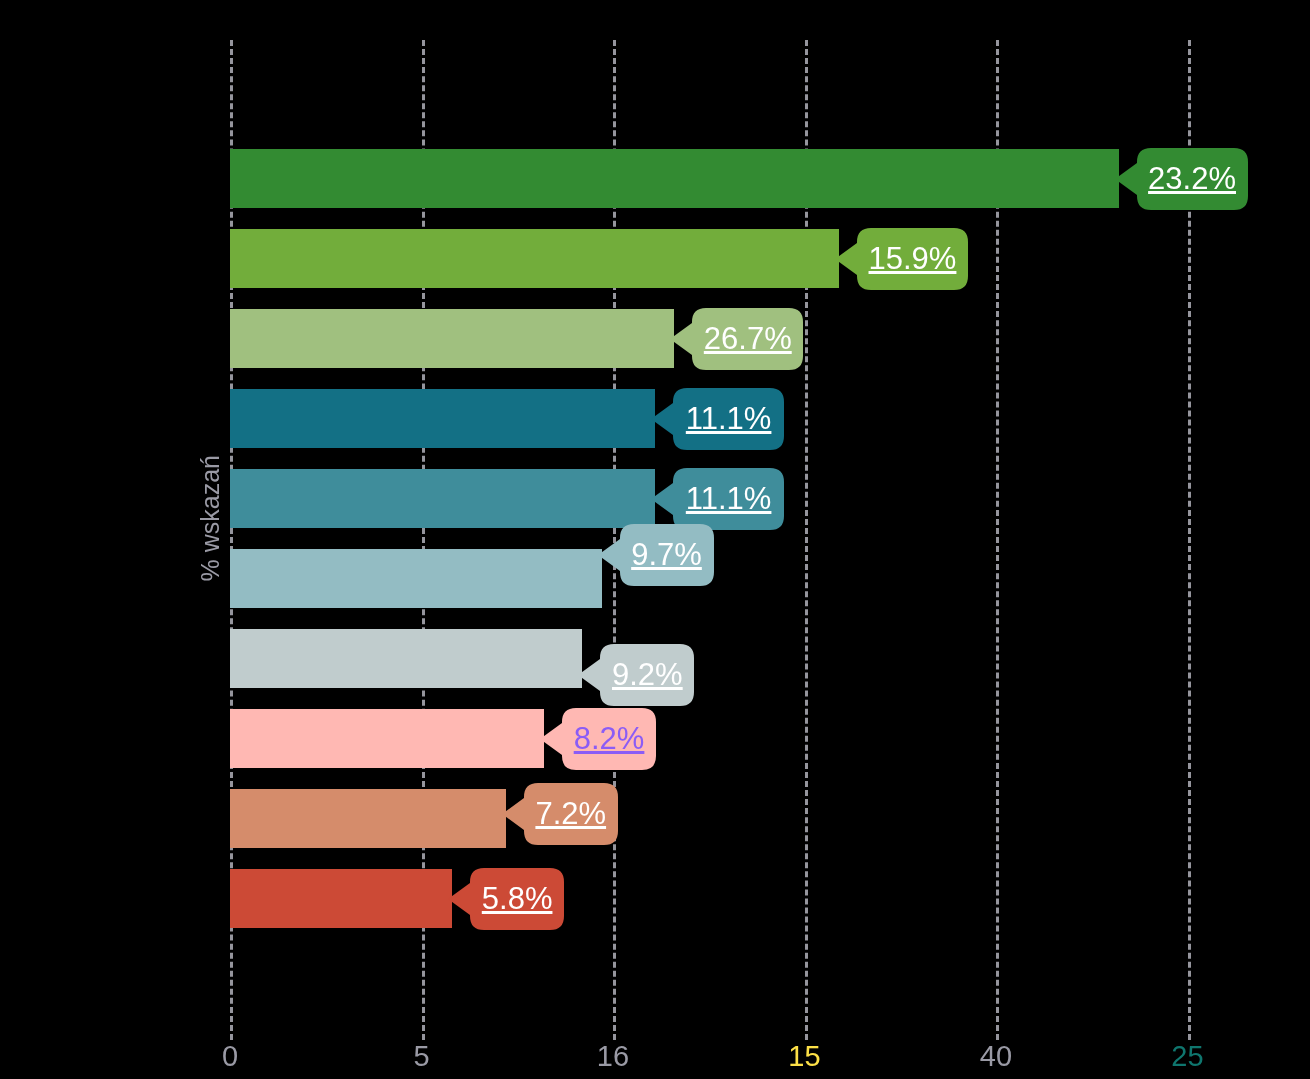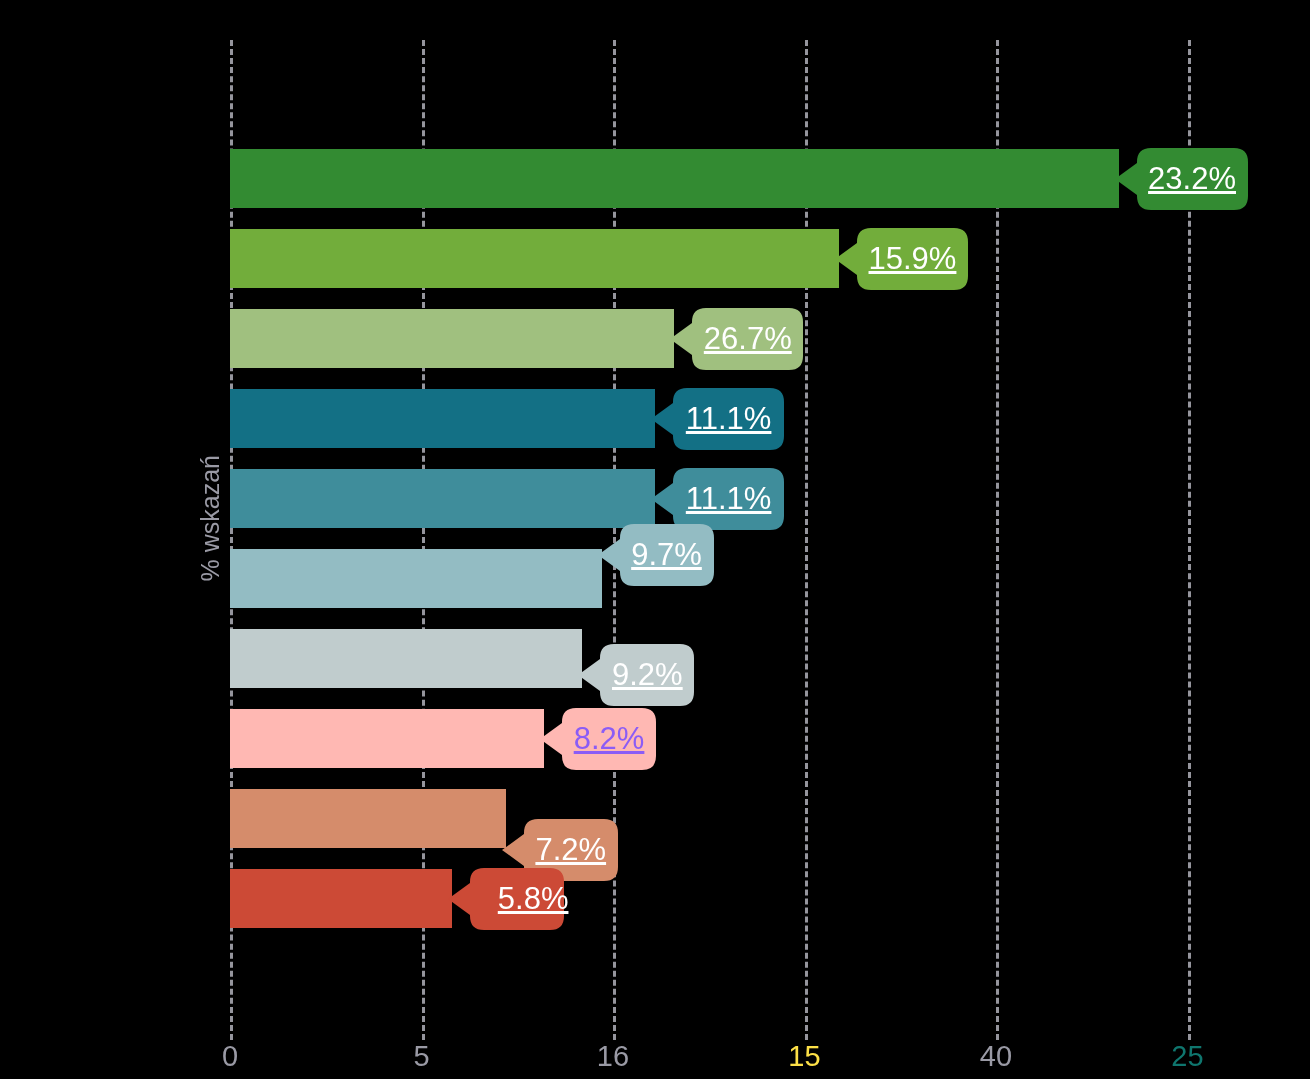--- a/index.html
+++ b/index.html
@@ -153,31 +153,31 @@
           <div class="callout-text" style="left: 22px; width: 94px; color: rgb(255, 255, 255);">9.2%</div>
         </div>
         <div class="bar" style="left: 230px; top: 709px; width: 314.06px; background: rgb(255, 184, 179);"></div>
         <div class="callout" style="left: 540.06px; top: 707.5px; width: 116px;">
           <svg width="116" height="62" viewBox="0 0 116 62">
             <path d="M 0 31 L 22 15 L 22 14 Q 22 0 36 0 L 102 0 Q 116 0 116 14 L 116 48 Q 116 62 102 62 L 36 62 Q 22 62 22 48 L 22 47 Z" fill="#ffb8b3"></path>
           </svg>
           <div class="callout-text" style="left: 22px; width: 94px; color: #8b5cf6;">8.2%</div>
         </div>
         <div class="bar" style="left: 230px; top: 789px; width: 275.76px; background: rgb(213, 140, 107);"></div>
-        <div class="callout" style="left: 501.76px; top: 819px; width: 116px;">
+        <div class="callout" style="left: 501.76px; top: 783px; width: 116px;">
           <svg width="116" height="62" viewBox="0 0 116 62">
             <path d="M 0 31 L 22 15 L 22 14 Q 22 0 36 0 L 102 0 Q 116 0 116 14 L 116 48 Q 116 62 102 62 L 36 62 Q 22 62 22 48 L 22 47 Z" fill="#d58c6b"></path>
           </svg>
           <div class="callout-text" style="left: 22px; width: 94px; color: rgb(255, 255, 255);">7.2%</div>
         </div>
         <div class="bar" style="left: 230px; top: 869px; width: 222.14px; background: rgb(204, 74, 54);"></div>
         <div class="callout" style="left: 448.14px; top: 867.5px; width: 116px;">
           <svg width="116" height="62" viewBox="0 0 116 62">
             <path d="M 0 31 L 22 15 L 22 14 Q 22 0 36 0 L 102 0 Q 116 0 116 14 L 116 48 Q 116 62 102 62 L 36 62 Q 22 62 22 48 L 22 47 Z" fill="#cc4a36"></path>
           </svg>
-          <div class="callout-text" style="left: 38px; width: 94px; color: rgb(255, 255, 255);">5.8%</div>
+          <div class="callout-text" style="left: 22px; width: 94px; color: rgb(255, 255, 255);">5.8%</div>
         </div>
       </div>
   </div>
 
   <div class="y-axis-title">% wskazań</div>
 
 </div>
 
 </body></html>

